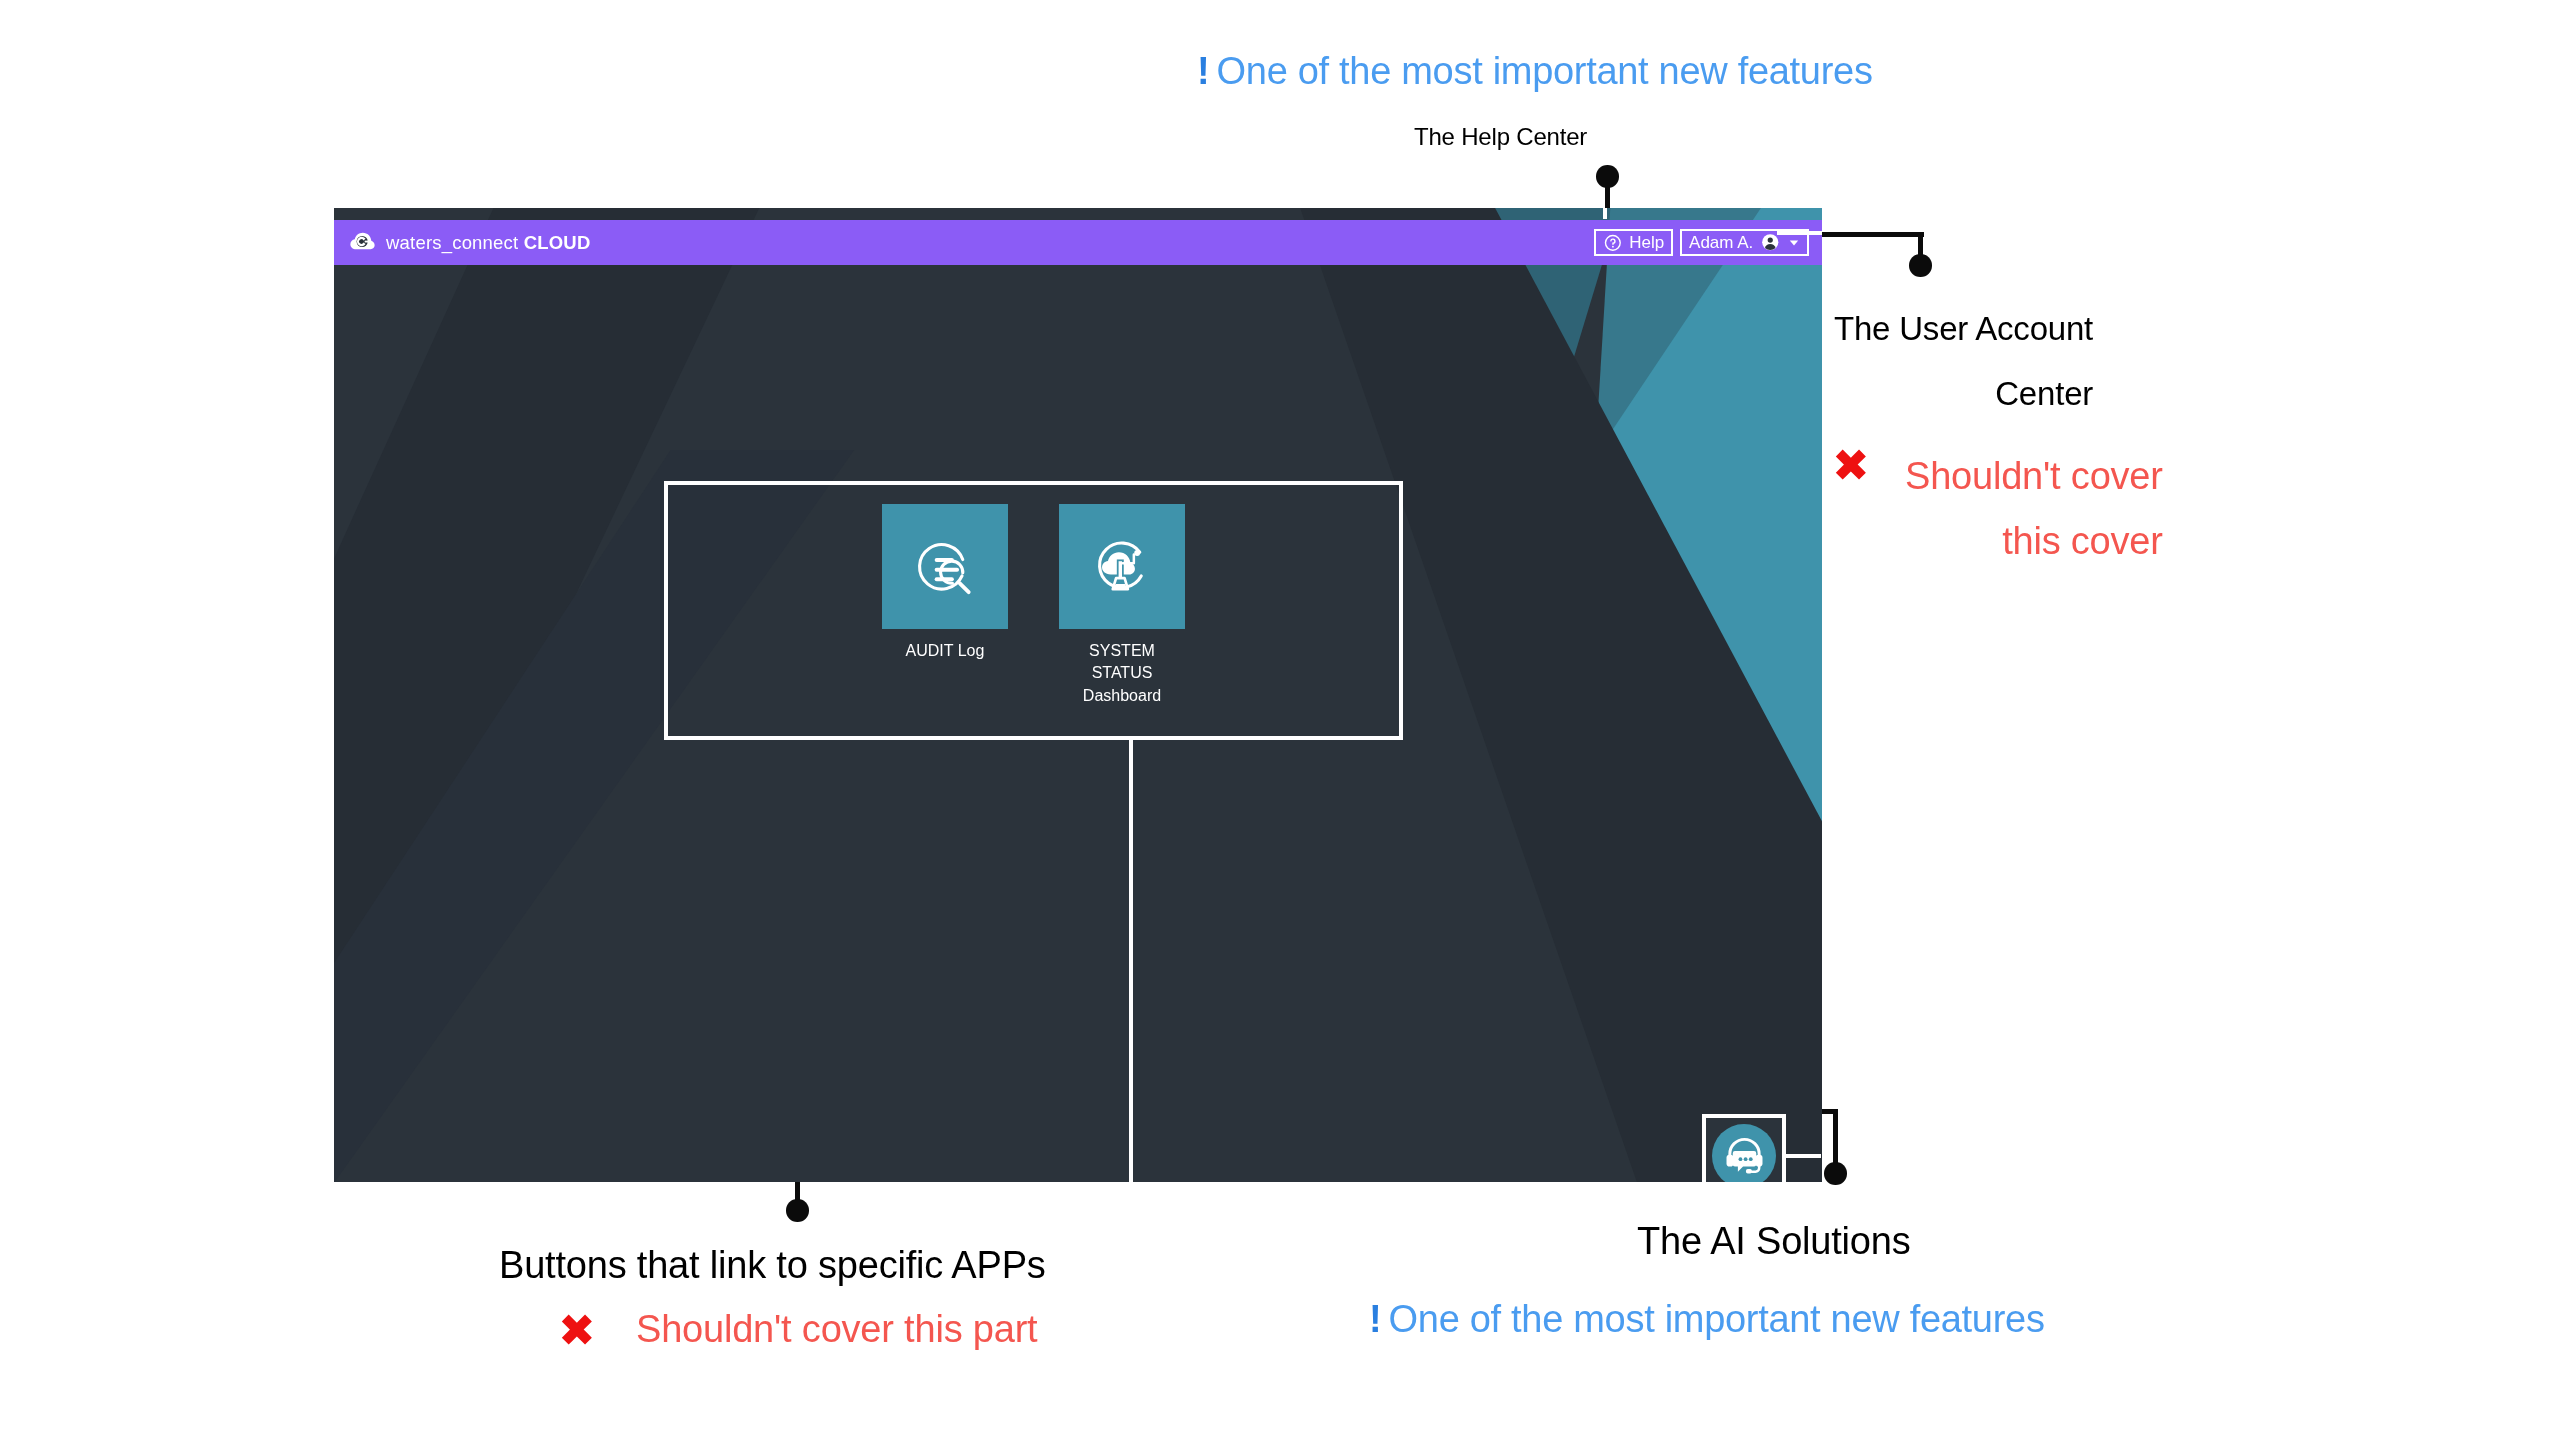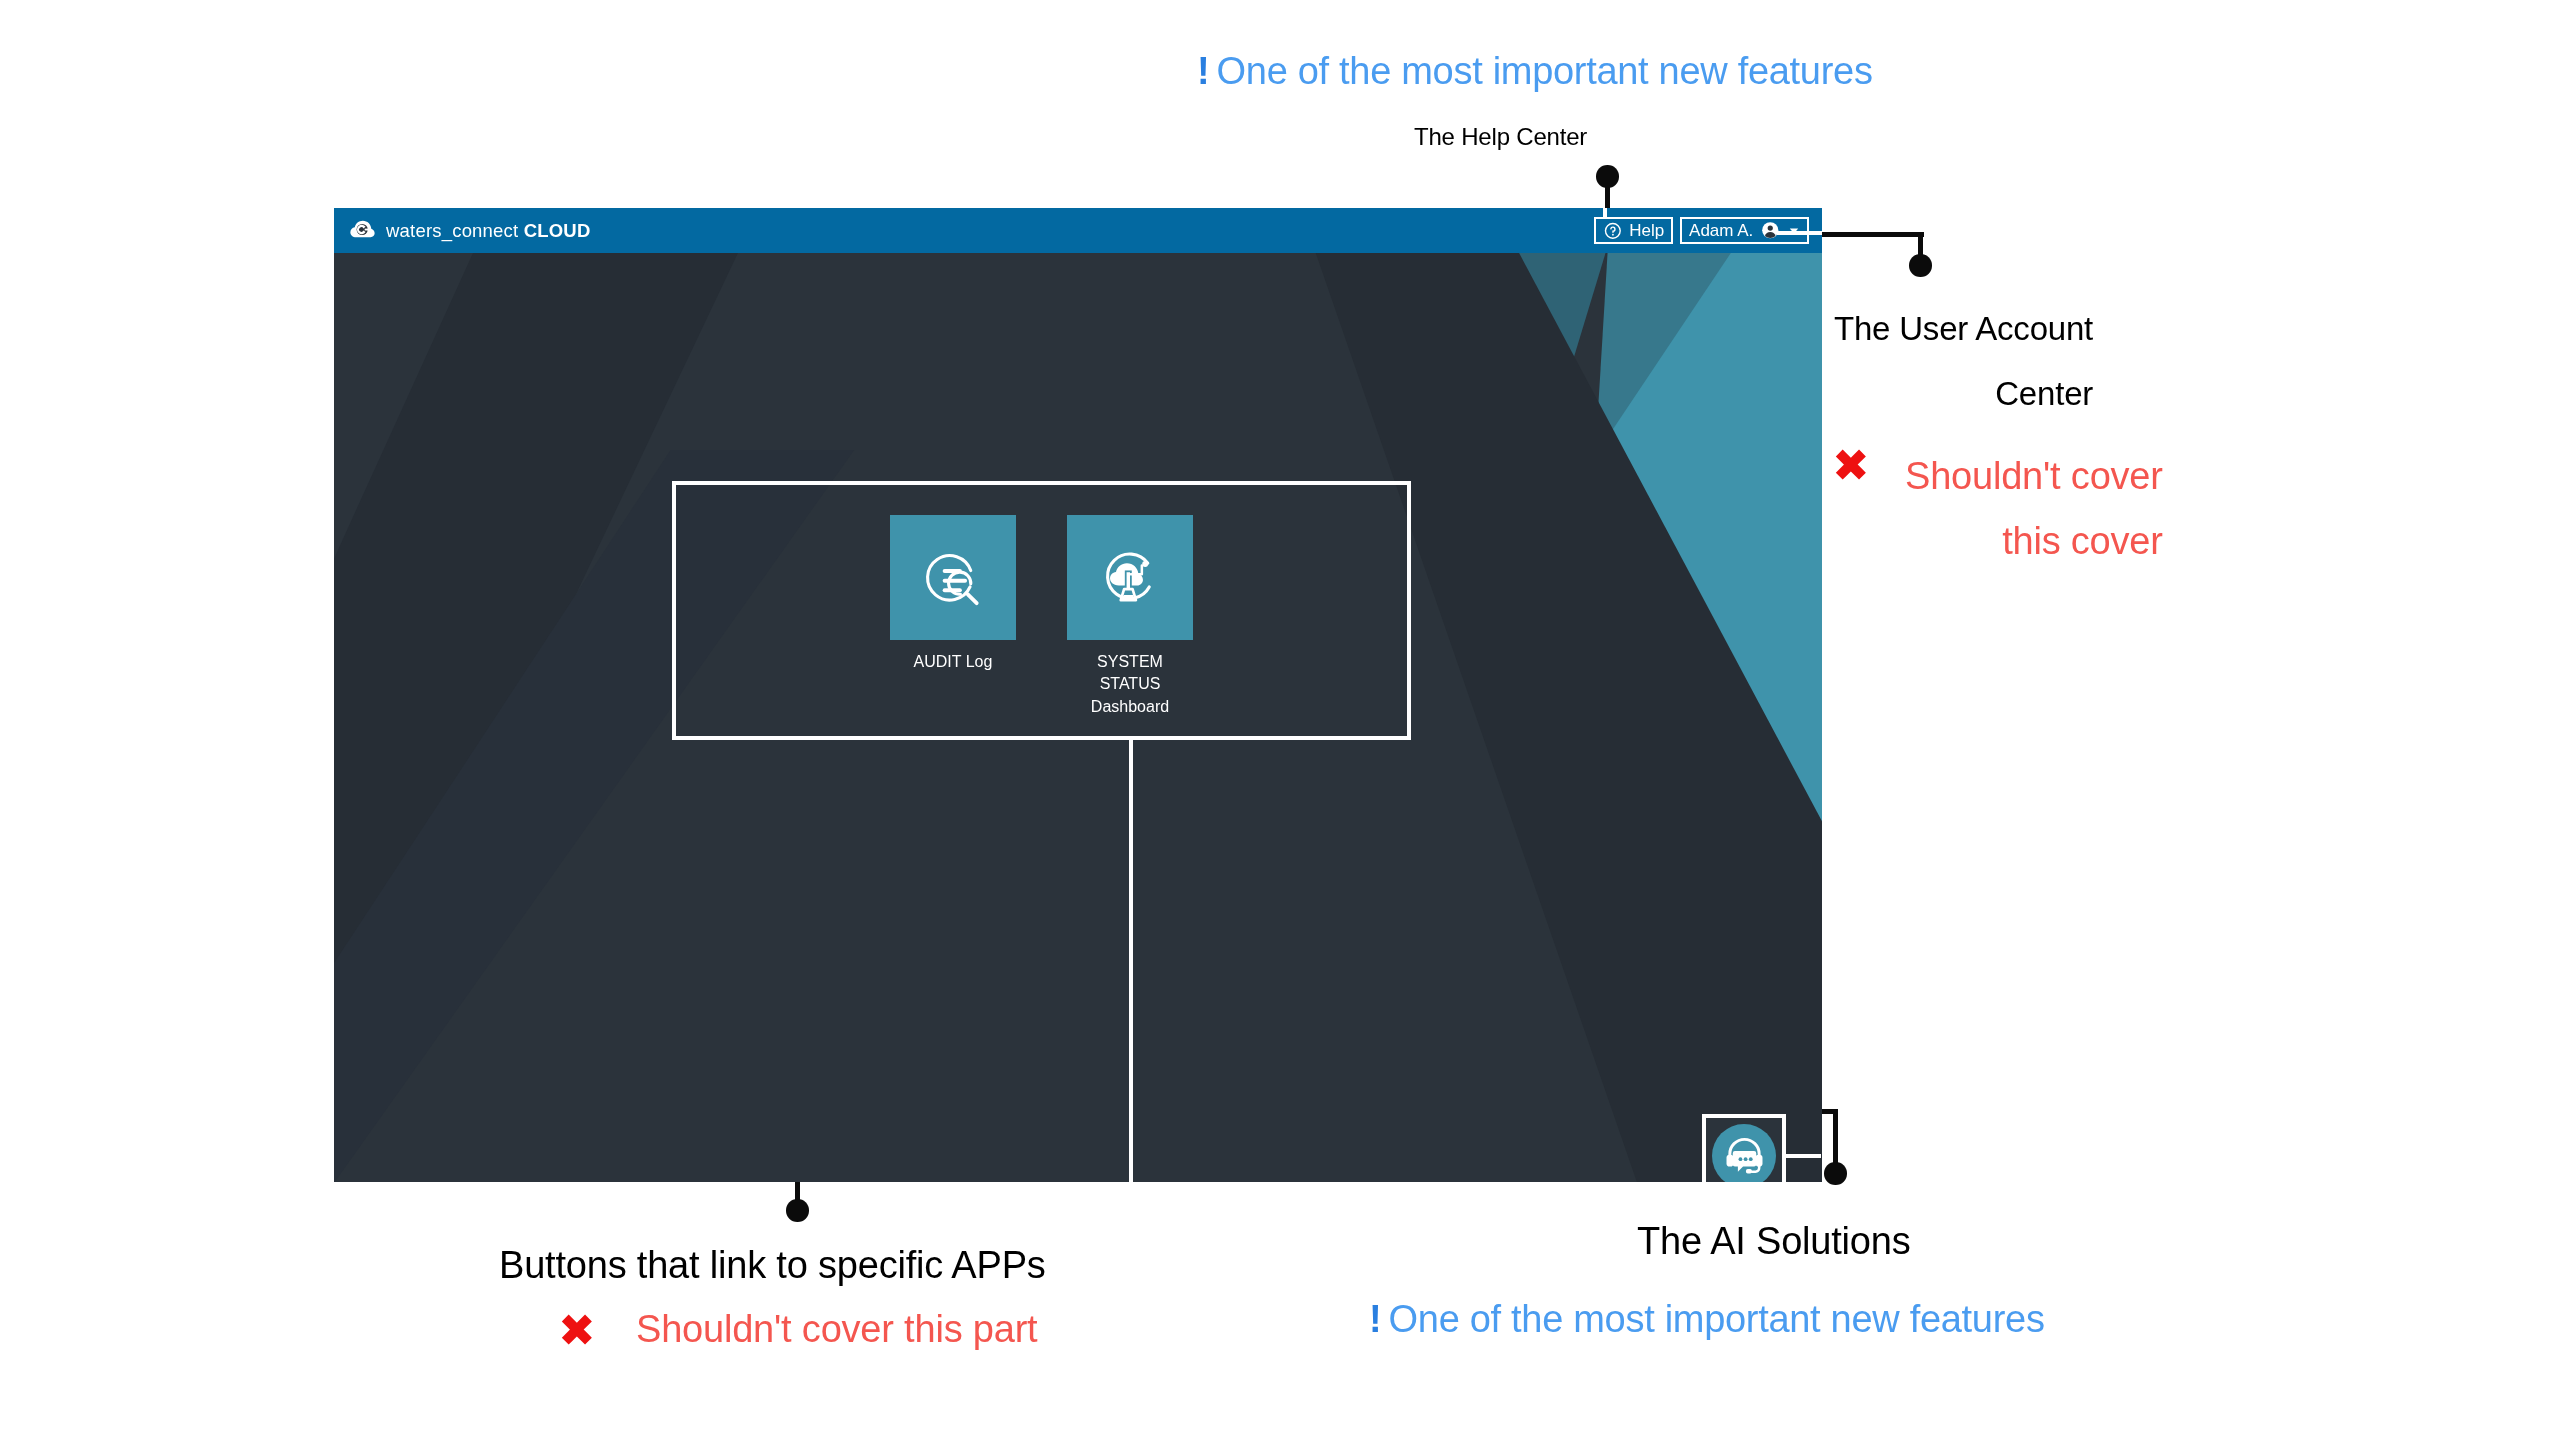--- a/index.html
+++ b/index.html
@@ -140,23 +140,23 @@
     clip-path: polygon(0% 36%, 18% 0%, 48% 0%, 0% 92%);
   }
   .shape-dark-c {
     left: 0px; top: 242px; width: 612px; height: 733px;
     background: #28303a;
     clip-path: polygon(0% 70%, 55% 0%, 85% 0%, 0% 100%);
   }
 
   
   #titlebar {
-    position: absolute; left: 0; top: 0;
+    position: absolute; left: 0; top: 12px;
     width: 1488px; height: 45px;
-    background: #0369a1;
+    background: #8b5cf6;
     display: flex; align-items: center;
     z-index: 5;
   }
   #brand {
     display: flex; align-items: center;
     margin-left: 14.5px; gap: 10.5px;
   }
   #brand-logo { width: 27px; height: 27px; display: block; }
   #brand-text {
     color: #ffffff; font-size: 18.5px;
@@ -180,30 +180,30 @@
     background: transparent;
     cursor: pointer;
     height: 27px;
     box-sizing: border-box;
   }
   .tb-btn svg { display: block; }
 
   
   #tiles-box {
     position: absolute;
-    left: 338px; top: 273px;
+    left: 330px; top: 273px;
     width: 739px; height: 259px;
     border: 4px solid #ffffff;
     box-sizing: border-box;
     z-index: 6;
     display: flex;
     align-items: flex-start;
     justify-content: center;
     gap: 51px;
-    padding-top: 30px;
+    padding-top: 19px;
   }
   .tile { width: 126px; }
   .tile-icon {
     width: 126px; height: 125px;
     background: #3f93ab;
     display: flex; align-items: center; justify-content: center;
     cursor: pointer;
   }
   .tile-icon svg { display: block; }
   .tile-label {

